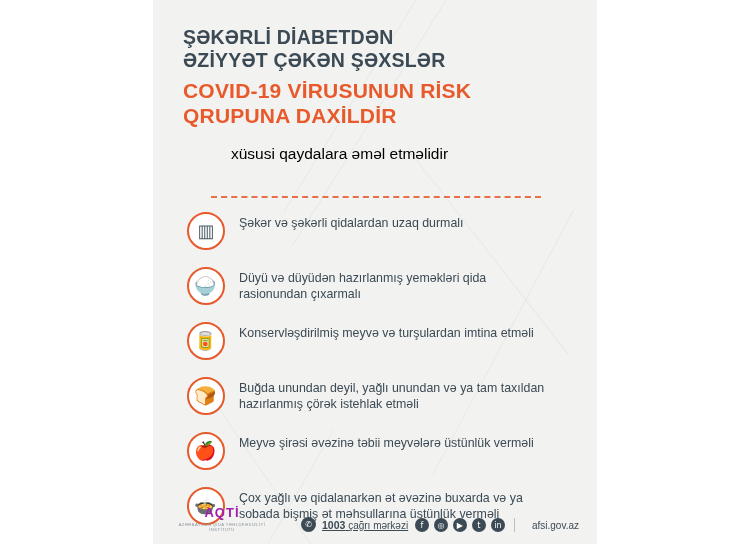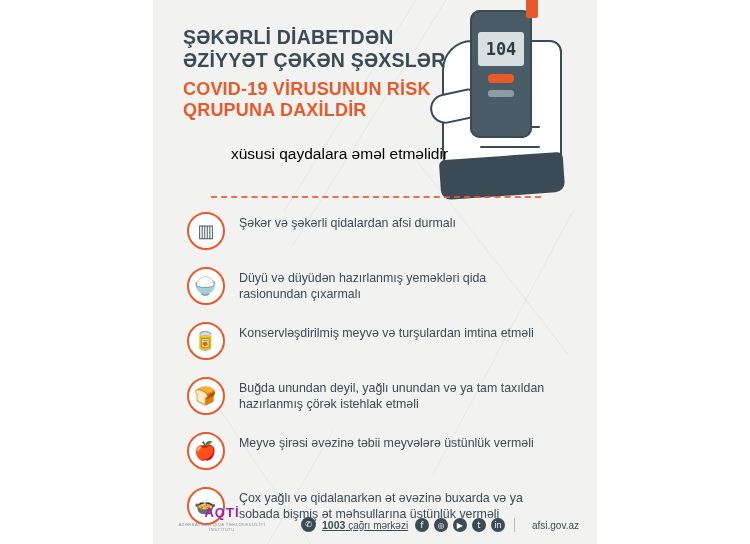--- a/index.html
+++ b/index.html
@@ -41,21 +41,21 @@
     position: absolute;
     left: 30px; top: 26px;
     width: 300px;
   }
   .h-line {
     font-weight: bold;
     letter-spacing: 0.2px;
     line-height: 1.18;
   }
   .h-dark { color: #3b4a54; font-size: 19.5px; }
-  .h-orange { color: #e8592b; font-size: 18px; }
+  .h-orange { color: #e8592b; font-size: 21px; }
   .h-gap { height: 7px; }
 
   .sub {
     position: absolute;
     left: 78px; top: 142px;
     width: 300px;
   }
   .sub-b {
     color: #3b4a54;
     font-size: 16.5px;
@@ -256,54 +256,39 @@
 <div id="poster">
   <div class="card">
 
     <div class="deco d1"></div>
     <div class="deco d2"></div>
     <div class="deco d3"></div>
     <div class="deco d4"></div>
     <div class="deco d5"></div>
     <div class="deco d6"></div>
 
-    <div class="illus">
-      <div class="hand"></div>
-      <div class="thumb"></div>
-      <div class="fingerline fl1"></div>
-      <div class="fingerline fl2"></div>
-      <div class="fingerline fl3"></div>
-      <div class="device">
-
-        <div class="strip"></div>
-        <div class="screen">104</div>
-        <div class="btn-o"></div>
-        <div class="btn-g"></div>
-      </div>
-      <div class="cuff"></div>
-    </div>
 
     <div class="headline">
       <div class="h-line h-dark">ŞƏKƏRLİ DİABETDƏN</div>
       <div class="h-line h-dark">ƏZİYYƏT ÇƏKƏN ŞƏXSLƏR</div>
       <div class="h-gap"></div>
       <div class="h-line h-orange">COVID-19 VİRUSUNUN RİSK</div>
       <div class="h-line h-orange">QRUPUNA DAXİLDİR</div>
     </div>
 
     <div class="sub">
       <div class="sub-l">xüsusi qaydalara əməl etməlidir</div>
     </div>
 
     <div class="divider"></div>
 
     <div class="tips">
       <div class="tip">
         <div class="tip-icon">▥</div>
-        <div class="tip-text">Şəkər və şəkərli qidalardan afsi durmalı</div>
+        <div class="tip-text">Şəkər və şəkərli qidalardan uzaq durmalı</div>
       </div>
       <div class="tip">
         <div class="tip-icon">🍚</div>
         <div class="tip-text">Düyü və düyüdən hazırlanmış yeməkləri qida rasionundan çıxarmalı</div>
       </div>
       <div class="tip">
         <div class="tip-icon">🥫</div>
         <div class="tip-text">Konservləşdirilmiş meyvə və turşulardan imtina etməli</div>
       </div>
       <div class="tip">

